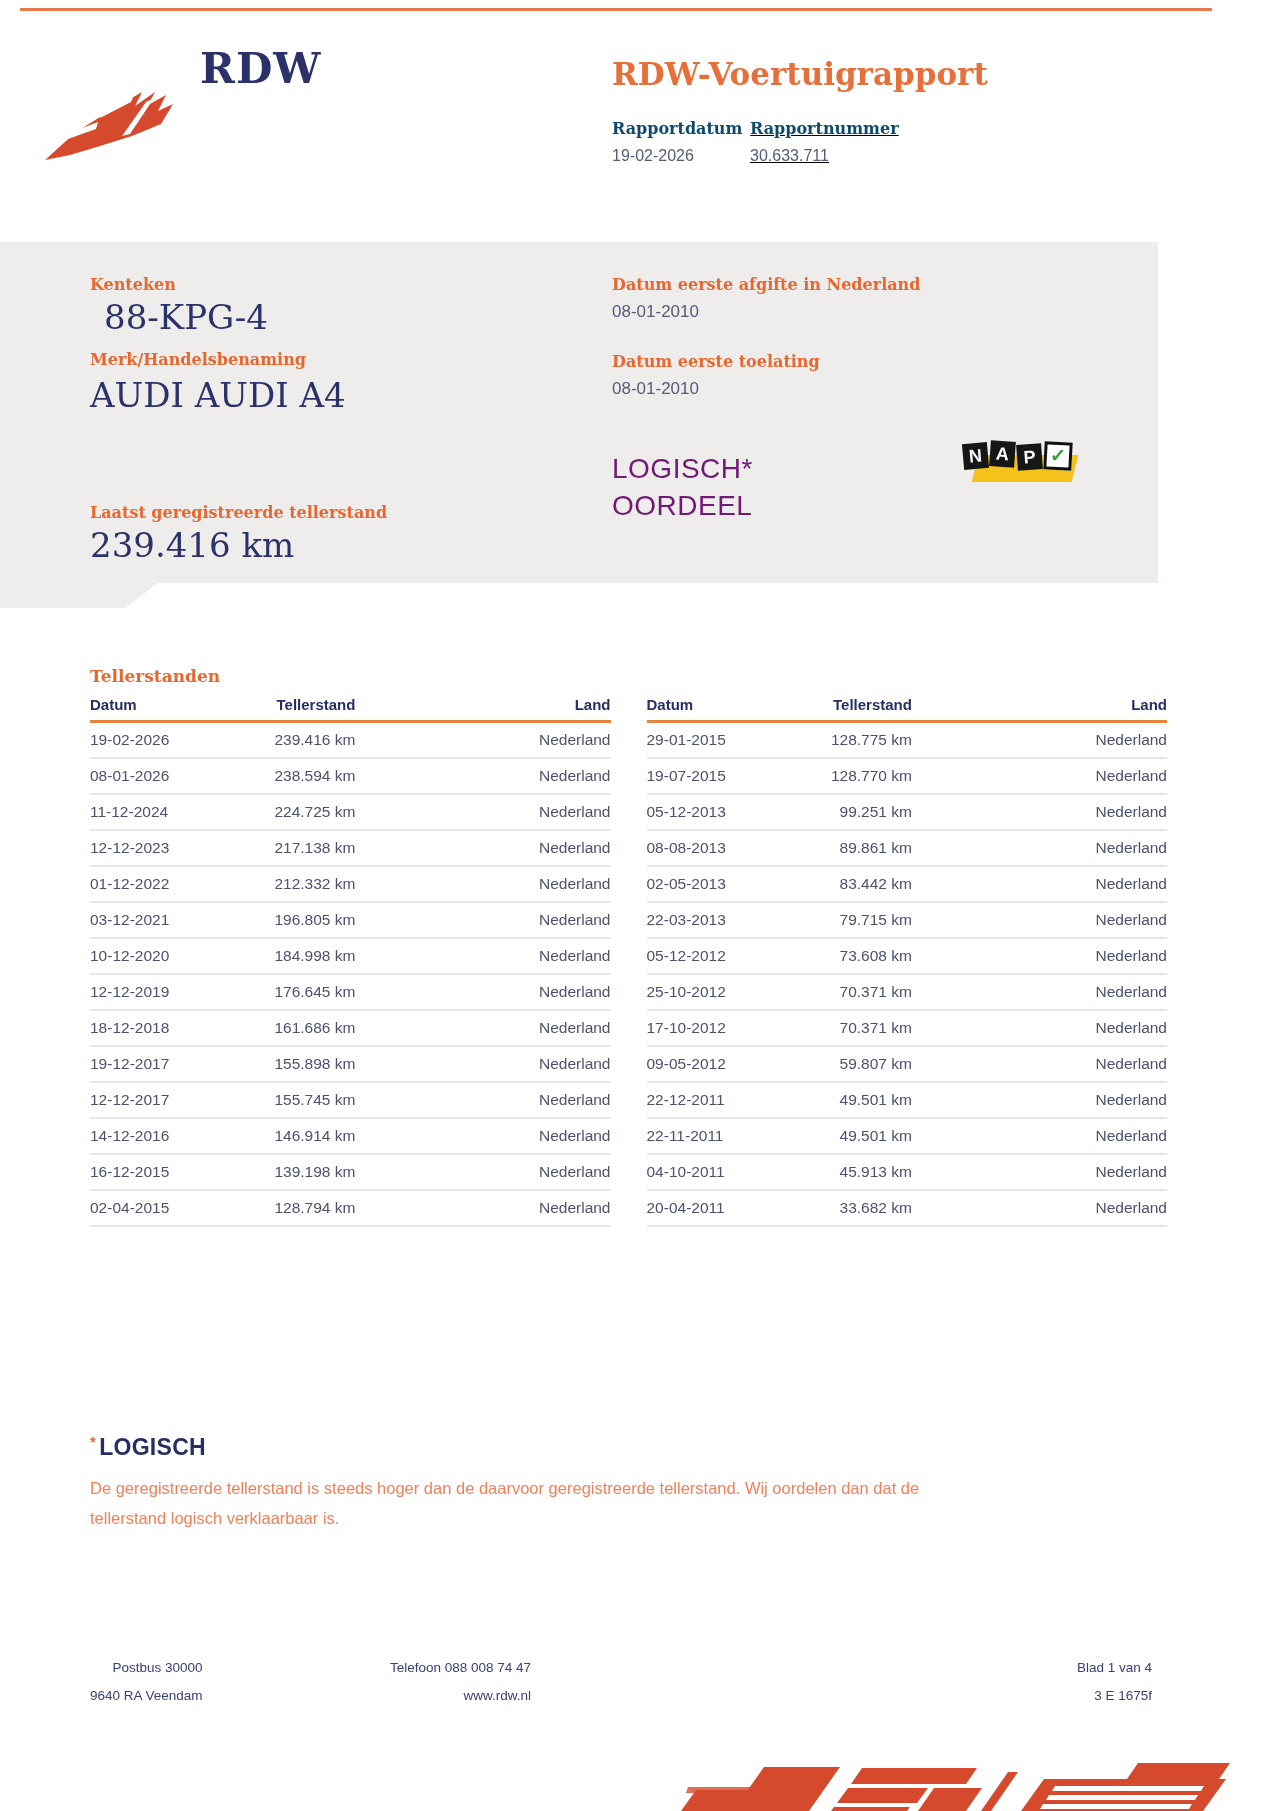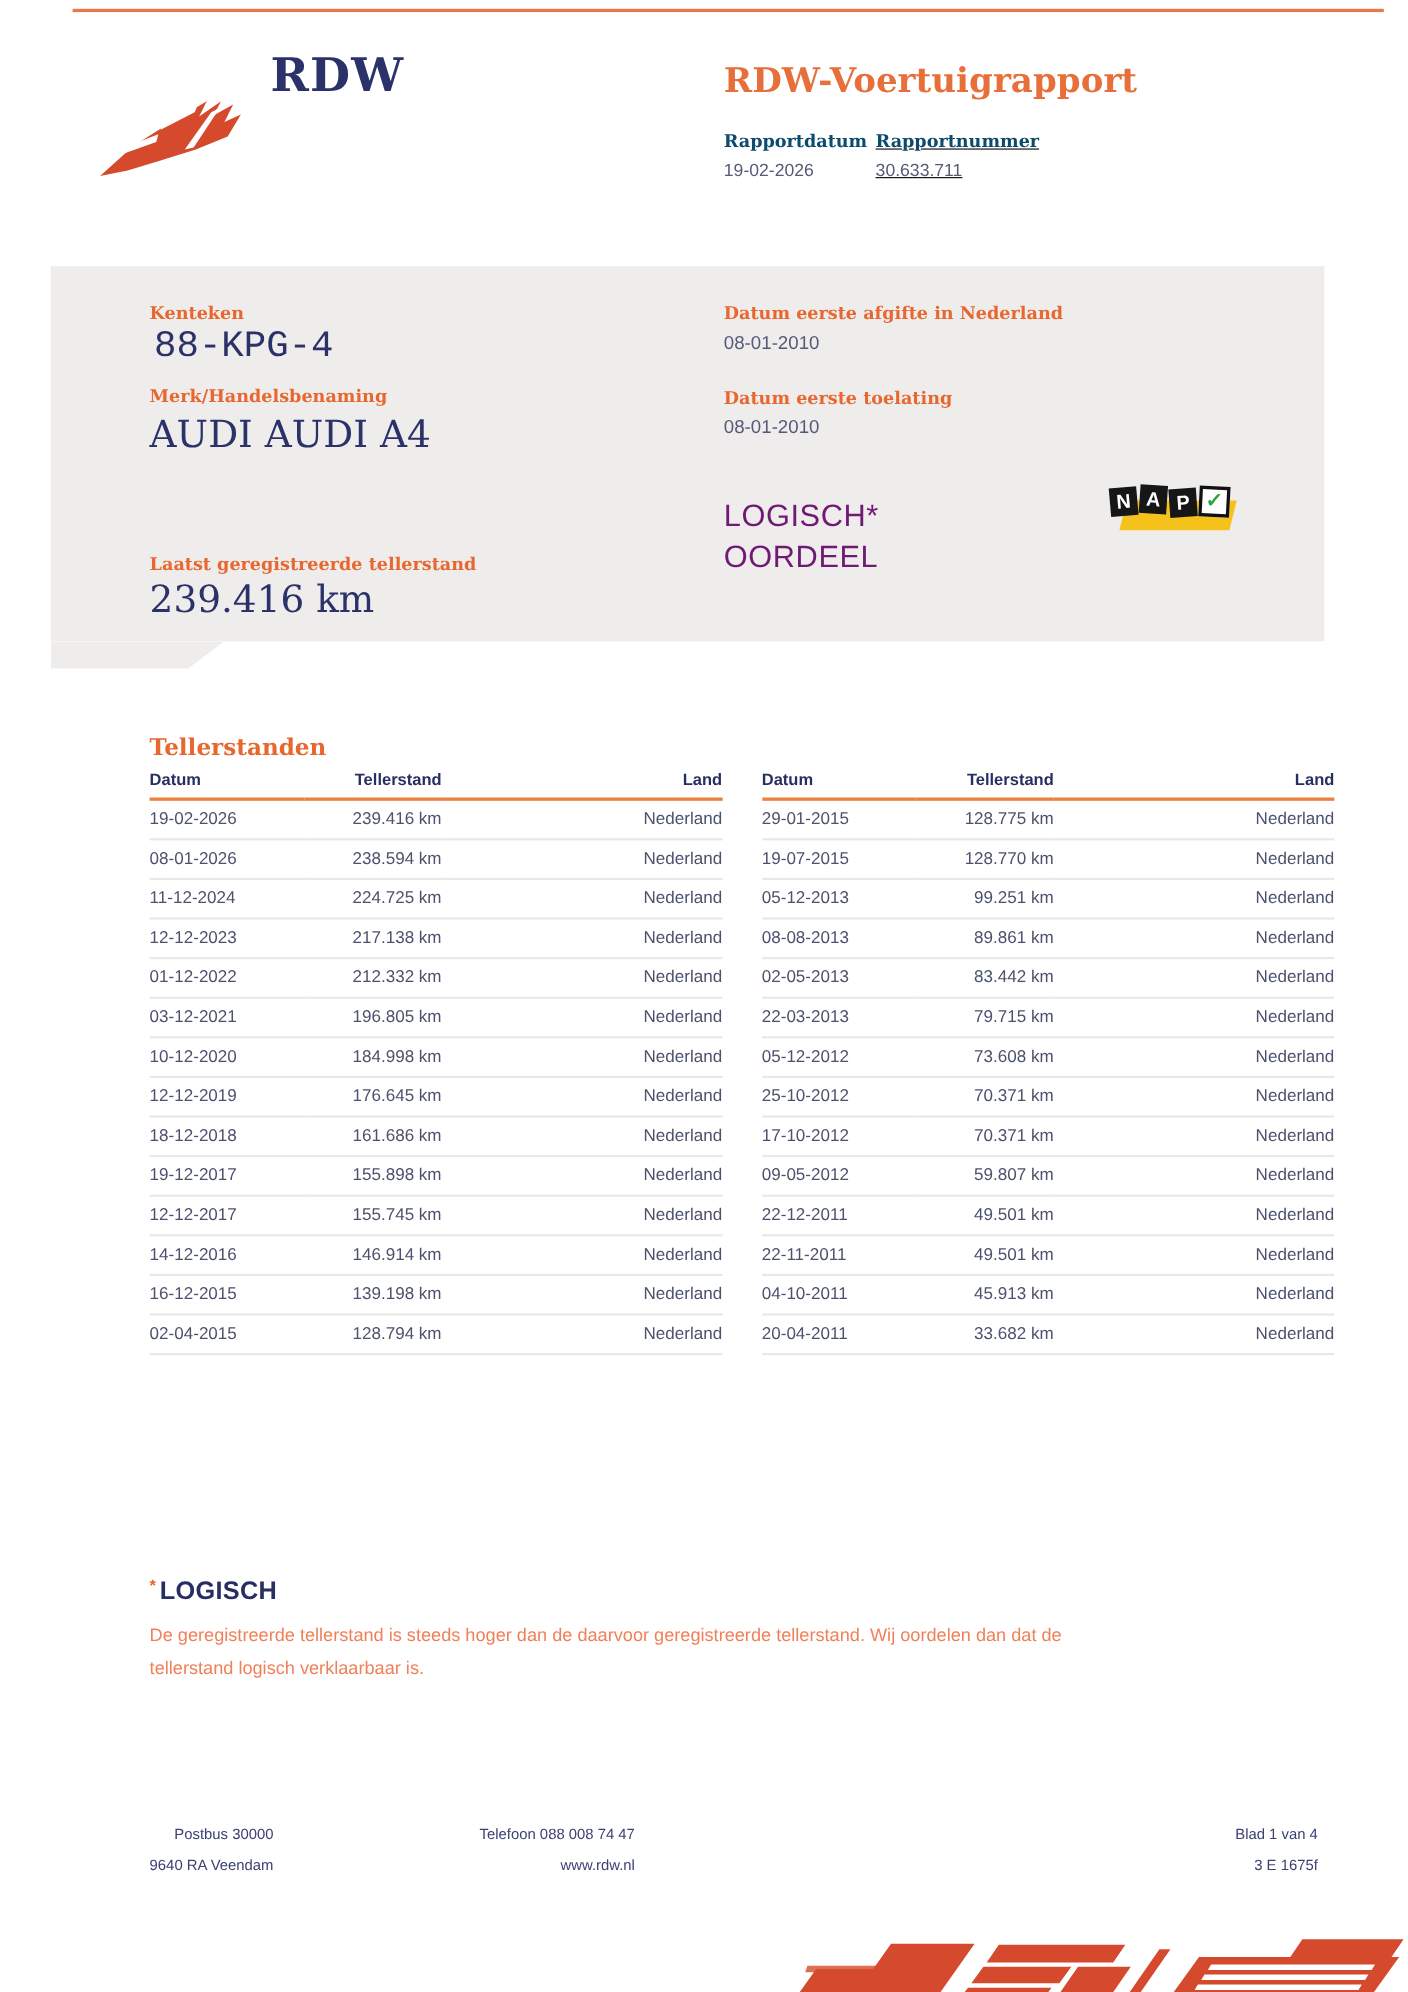--- a/index.html
+++ b/index.html
@@ -1,17 +1,17 @@
 <!DOCTYPE html>
 <html><head>
 <meta charset="utf-8">
 <style>
   html,body{margin:0;padding:0;background:#ffffff;}
   .page{position:relative;width:1232px;height:1811px;background:#ffffff;overflow:hidden;
-        font-family:"Liberation Sans",sans-serif;margin-left:46px;}
+        font-family:"Liberation Sans",sans-serif;}
 
   
   .top-rule{position:absolute;left:20px;right:20px;top:8px;height:3px;background:#E8794A;}
 
   
   .feather{position:absolute;left:42px;top:68px;}
   .logotype{position:absolute;left:200px;top:44px;font-family:"DejaVu Serif",serif;font-weight:bold;
             font-size:42px;color:#2B3269;letter-spacing:1px;}
   .title{position:absolute;left:612px;top:56px;margin:0;font-family:"DejaVu Serif",serif;
          font-weight:bold;font-size:31px;color:#E7703A;}
@@ -37,21 +37,21 @@
   .nap-tile{position:absolute;width:25px;height:26px;background:#161616;color:#fff;font-weight:bold;
             font-size:18px;text-align:center;line-height:26px;}
   .nap-tile.t0{left:0;top:3px;transform:rotate(-5deg);}
   .nap-tile.t1{left:27px;top:1px;transform:rotate(4deg);}
   .nap-tile.t2{left:54px;top:4px;transform:rotate(-4deg);}
   .nap-check{position:absolute;left:81px;top:2px;width:22px;height:22px;background:#fff;border:3px solid #111;
              color:#2FA23C;font-size:19px;font-weight:bold;line-height:22px;text-align:center;transform:rotate(3deg);}
 
   
   .readings{position:absolute;left:90px;top:666px;width:1077px;}
-  .readings-heading{margin:0 0 10px 0;font-family:"DejaVu Serif",serif;font-weight:bold;font-size:21px;color:#E7672F;}
+  .readings-heading{margin:0 0 10px 0;font-family:"DejaVu Serif",serif;font-weight:bold;font-size:17px;color:#E7672F;}
   .tables{display:flex;gap:36px;}
   table.readings-table{flex:1;border-collapse:collapse;table-layout:fixed;}
   .readings-table col.c0{width:27%;} .readings-table col.c1{width:24%;} .readings-table col.c2{width:49%;}
   .readings-table th{font-size:15px;font-weight:bold;color:#272F62;text-align:right;
                      padding:0 0 7px 0;border-bottom:3px solid #E8823F;}
   .readings-table th.c0{text-align:left;}
   .readings-table td{font-size:15.5px;color:#4C516D;text-align:right;height:34px;padding:0;
                      border-top:2px solid #EAE8E6;white-space:nowrap;}
   .readings-table td:first-child{text-align:left;}
   .readings-table tbody tr:first-child td{border-top:none;}
@@ -93,21 +93,21 @@
     <div class="meta-label">Rapportdatum</div>
     <div class="meta-value">19-02-2026</div>
   </div>
   <div class="meta-col number">
     <div class="meta-label">Rapportnummer</div>
     <div class="meta-value">30.633.711</div>
   </div>
 
   <section class="panel">
     <div class="field" style="left:90px;top:33px;"><span class="field-label">Kenteken</span></div>
-    <div class="field big-value" style="left:94px;top:55px;font-family:Liberation Mono, monospace;">88-KPG-4</div>
+    <div class="field big-value" style="left:104px;top:55px;">88-KPG-4</div>
     <div class="field" style="left:90px;top:108px;"><span class="field-label">Merk/Handelsbenaming</span></div>
     <div class="field big-value" style="left:90px;top:133px;">AUDI AUDI A4</div>
     <div class="field" style="left:90px;top:261px;"><span class="field-label">Laatst geregistreerde tellerstand</span></div>
     <div class="field big-value" style="left:90px;top:283px;">239.416 km</div>
 
     <div class="field" style="left:612px;top:33px;"><span class="field-label">Datum eerste afgifte in Nederland</span></div>
     <div class="field date-value" style="left:612px;top:60px;">08-01-2010</div>
     <div class="field" style="left:612px;top:110px;"><span class="field-label">Datum eerste toelating</span></div>
     <div class="field date-value" style="left:612px;top:137px;">08-01-2010</div>
 

